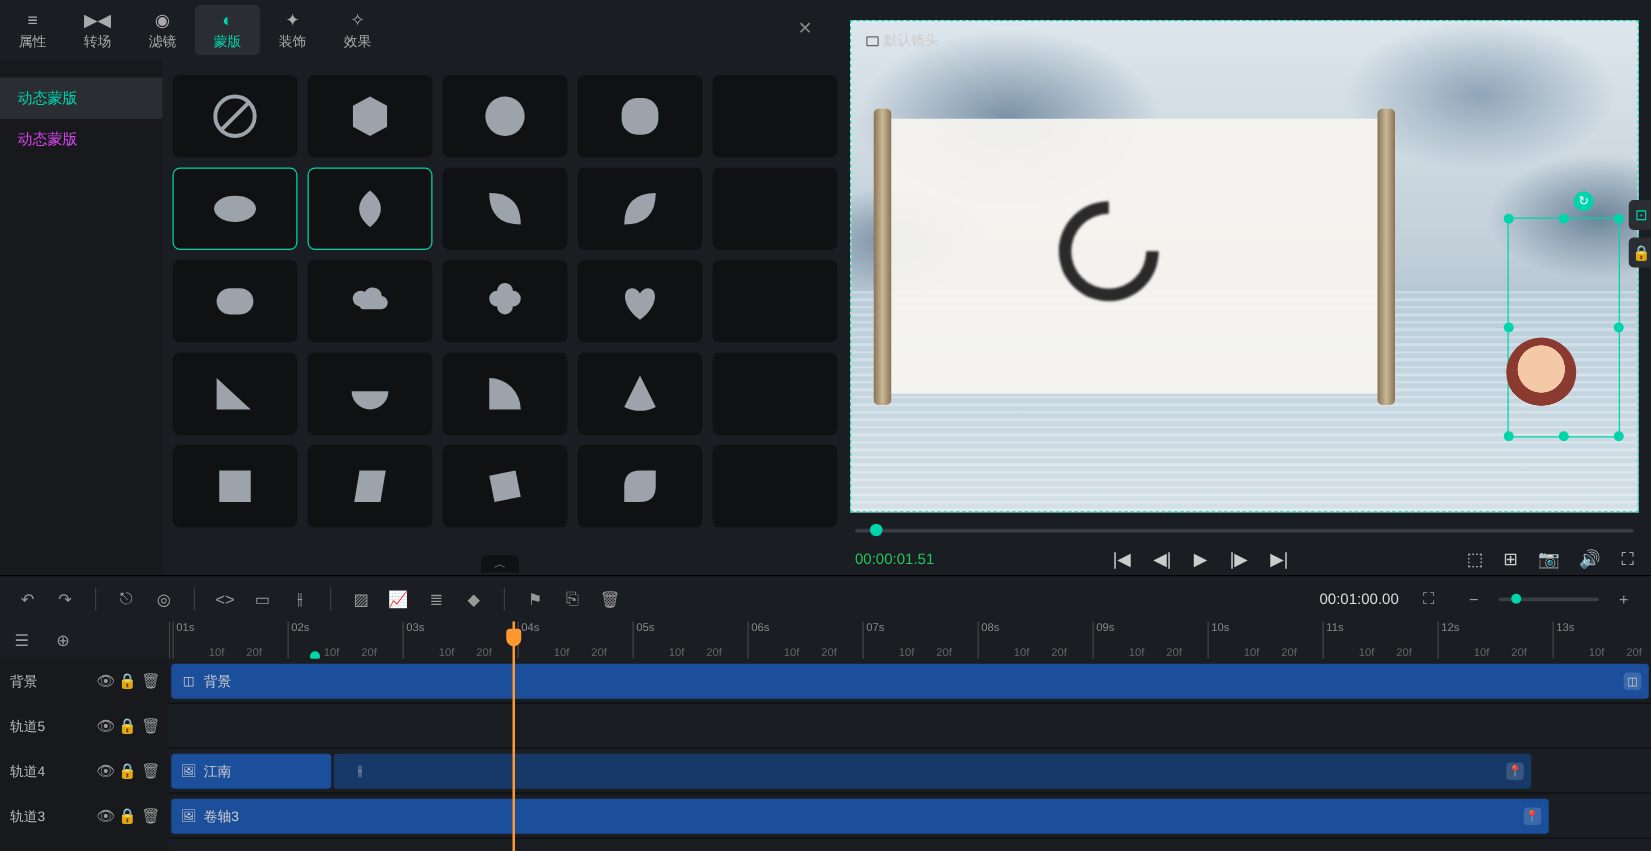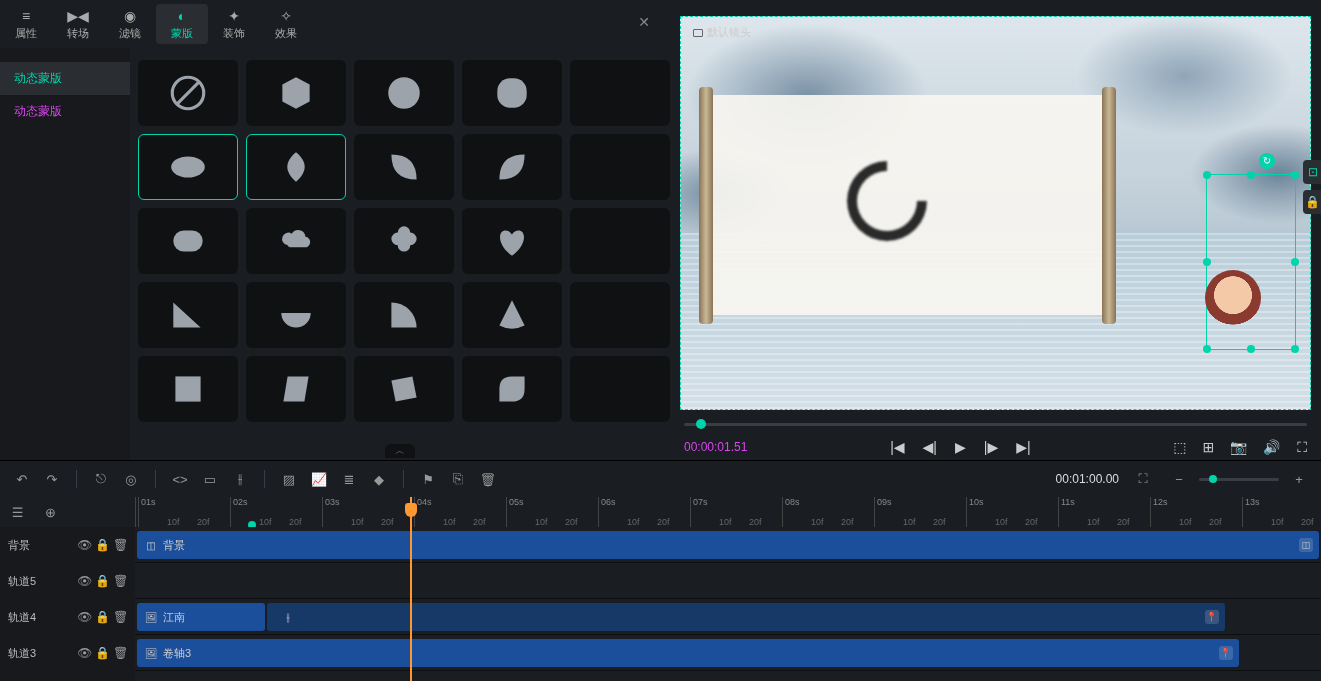--- a/index.html
+++ b/index.html
@@ -51,21 +51,21 @@
 .sel-box .h.ml{top:50%;left:-4px;margin-top:-4px}.sel-box .h.mr{top:50%;right:-4px;margin-top:-4px}
 .sel-box .h.mt{left:50%;top:-4px;margin-left:-4px}.sel-box .h.mb{left:50%;bottom:-4px;margin-left:-4px}
 .sel-box .rot{position:absolute;top:-22px;right:20px;width:16px;height:16px;background:#00d4aa;border-radius:50%;display:flex;align-items:center;justify-content:center;color:#fff;font-size:10px}
 .side-tools{position:absolute;right:-2px;top:160px;display:flex;flex-direction:column;gap:6px}
 .side-tools .t{width:20px;height:24px;background:#2a2e33;border-radius:4px 0 0 4px;display:flex;align-items:center;justify-content:center;color:#00d4aa;font-size:12px;cursor:pointer}
 .pv-bar{height:50px;padding:6px 0}
 .seek{display:flex;align-items:center;height:16px;padding:0 4px}
 .seek-track{flex:1;height:3px;background:#3a3e44;border-radius:2px;position:relative}
 .seek-thumb{position:absolute;left:2%;top:-4px;width:10px;height:10px;background:#00d4aa;border-radius:50%}
 .controls{display:flex;align-items:center;justify-content:space-between;height:30px;padding:0 4px}
-.time{color:#d946ef;font-size:12px}
+.time{color:#22c55e;font-size:12px}
 .transport{display:flex;gap:18px}
 .transport .b,.rtools .b{cursor:pointer;color:#ccc;font-size:14px;display:flex;align-items:center}
 .rtools{display:flex;gap:16px}
 .timeline{height:221px;display:flex;flex-direction:column;border-top:1px solid #000}
 .tl-toolbar{height:36px;display:flex;align-items:center;padding:0 10px;gap:6px}
 .tl-toolbar .sep{width:1px;height:18px;background:#3a3e44;margin:0 6px}
 .tl-btn{width:24px;height:24px;display:flex;align-items:center;justify-content:center;color:#999;cursor:pointer;font-size:13px;border-radius:3px}
 .tl-right{margin-left:auto;display:flex;align-items:center;gap:12px}
 .tl-time{color:#ddd;font-size:12px}
 .zoom{display:flex;align-items:center;gap:8px}

